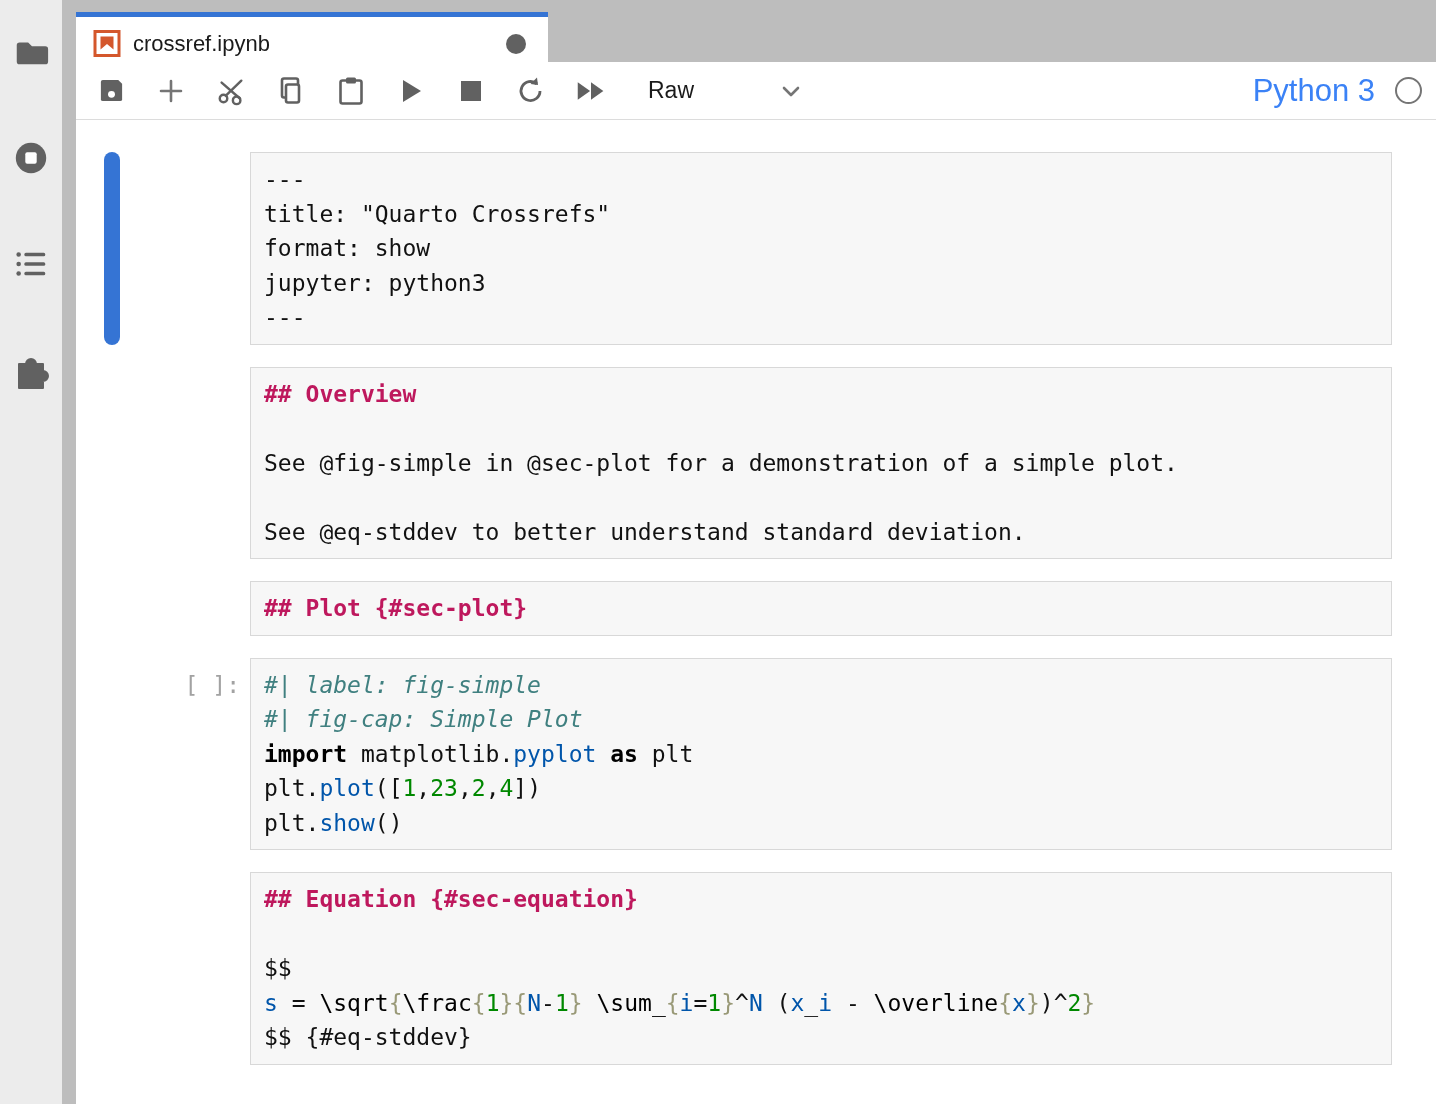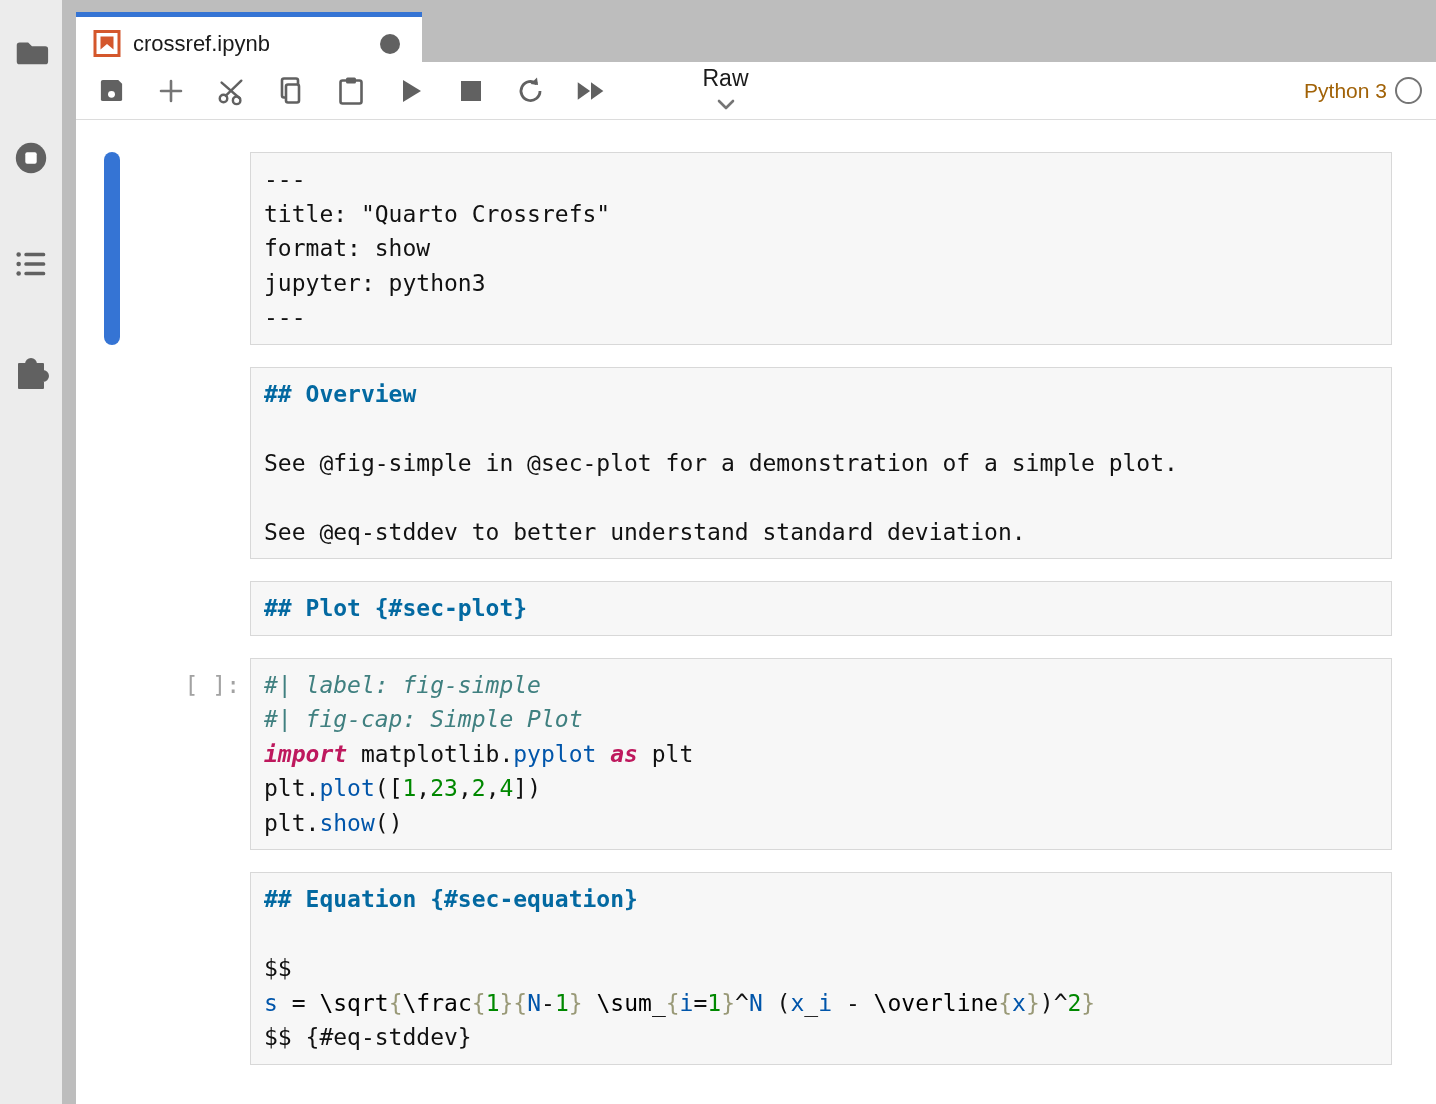--- a/index.html
+++ b/index.html
@@ -11,55 +11,55 @@
   .activity-item { position:absolute; left:11px; width:40px; height:40px; display:flex;
                    align-items:center; justify-content:center; cursor:pointer; }
   .activity-item svg { display:block; }
   .side-divider { position:absolute; left:62px; top:0; width:14px; height:1104px; background:#bdbdbd; }
 
   
   .main { position:absolute; left:76px; top:0; width:1360px; height:1104px; }
 
   
   .tab-band { position:relative; width:100%; height:62px; background:#bdbdbd; }
-  .tab { position:absolute; left:0; top:12px; width:346px; height:50px; background:#ffffff;
+  .tab { position:absolute; left:0; top:12px; width:472px; height:50px; background:#ffffff;
          border-top:5px solid #3574d4; display:flex; align-items:center; padding:8px 22px 0 17px; }
   .tab-label { font-size:22px; color:#1a1a1a; margin-left:12px; flex:1; }
   .dirty-dot { width:20px; height:20px; border-radius:50%; background:#616161; }
 
   
   .toolbar { position:relative; width:100%; height:58px; background:#ffffff;
              border-bottom:1px solid #dcdcdc; display:flex; align-items:center; padding-left:20px; }
   .tb-btn { width:30px; height:34px; margin-right:30px; display:flex; align-items:center;
             justify-content:center; cursor:pointer; background:none; border:none; }
   .tb-btn svg { display:block; }
   .celltype-select { display:flex; align-items:center; margin-left:12px; width:155px;
-                     justify-content:space-between; cursor:pointer;flex-direction:column; }
+                     justify-content:space-between; cursor:pointer; }
   .celltype-label { font-size:23px; color:#1a1a1a; }
   .kernel-area { margin-left:auto; display:flex; align-items:center; padding-right:14px; }
-  .kernel-name { font-size:21px; color:#a16207; margin-right:8px; cursor:pointer; }
+  .kernel-name { font-size:31px; color:#3b82f6; margin-right:20px; cursor:pointer; }
   .kernel-status { width:27px; height:27px; border-radius:50%; border:2.5px solid #757575; }
 
   
   .notebook { position:relative; width:100%; height:984px; background:#ffffff;
               padding-top:32px; overflow:hidden; }
   .cell { display:flex; align-items:stretch; padding:0 44px 0 28px; margin-bottom:22px; }
   .collapser { width:16px; border-radius:8px; background:transparent; cursor:pointer; }
   .cell.selected .collapser { background:#3574d4; }
   .prompt { width:130px; padding:10px 10px 0 0; text-align:right; color:#a2a2a2;
             font-family:"DejaVu Sans Mono", monospace; font-size:23px; line-height:34.5px; }
   .editor { flex:1; background:#f7f7f7; border:1px solid #d8d8d8; padding:9px 13px;
             font-family:"DejaVu Sans Mono", monospace; font-size:23px; line-height:34.5px;
             color:#111111; cursor:text; }
   .line { white-space:pre; height:34.5px; }
 
   
-  .tk-header   { color:#0369a1; font-weight:bold; }
+  .tk-header   { color:#be185d; font-weight:bold; }
   .tk-comment  { color:#408080; font-style:italic;text-align:right; }
-  .tk-keyword  { color:#be185d; font-weight:bold;font-style:italic; }
+  .tk-keyword  { color:#000000; font-weight:bold; }
   .tk-property { color:#0055aa; }
   .tk-number   { color:#008800; }
   .tk-tag      { color:#000000; }
   .tk-var2     { color:#0055aa; }
   .tk-bracket  { color:#999977; }
 </style>
 </head>
 <body>
 
 <div class="activity-bar">

